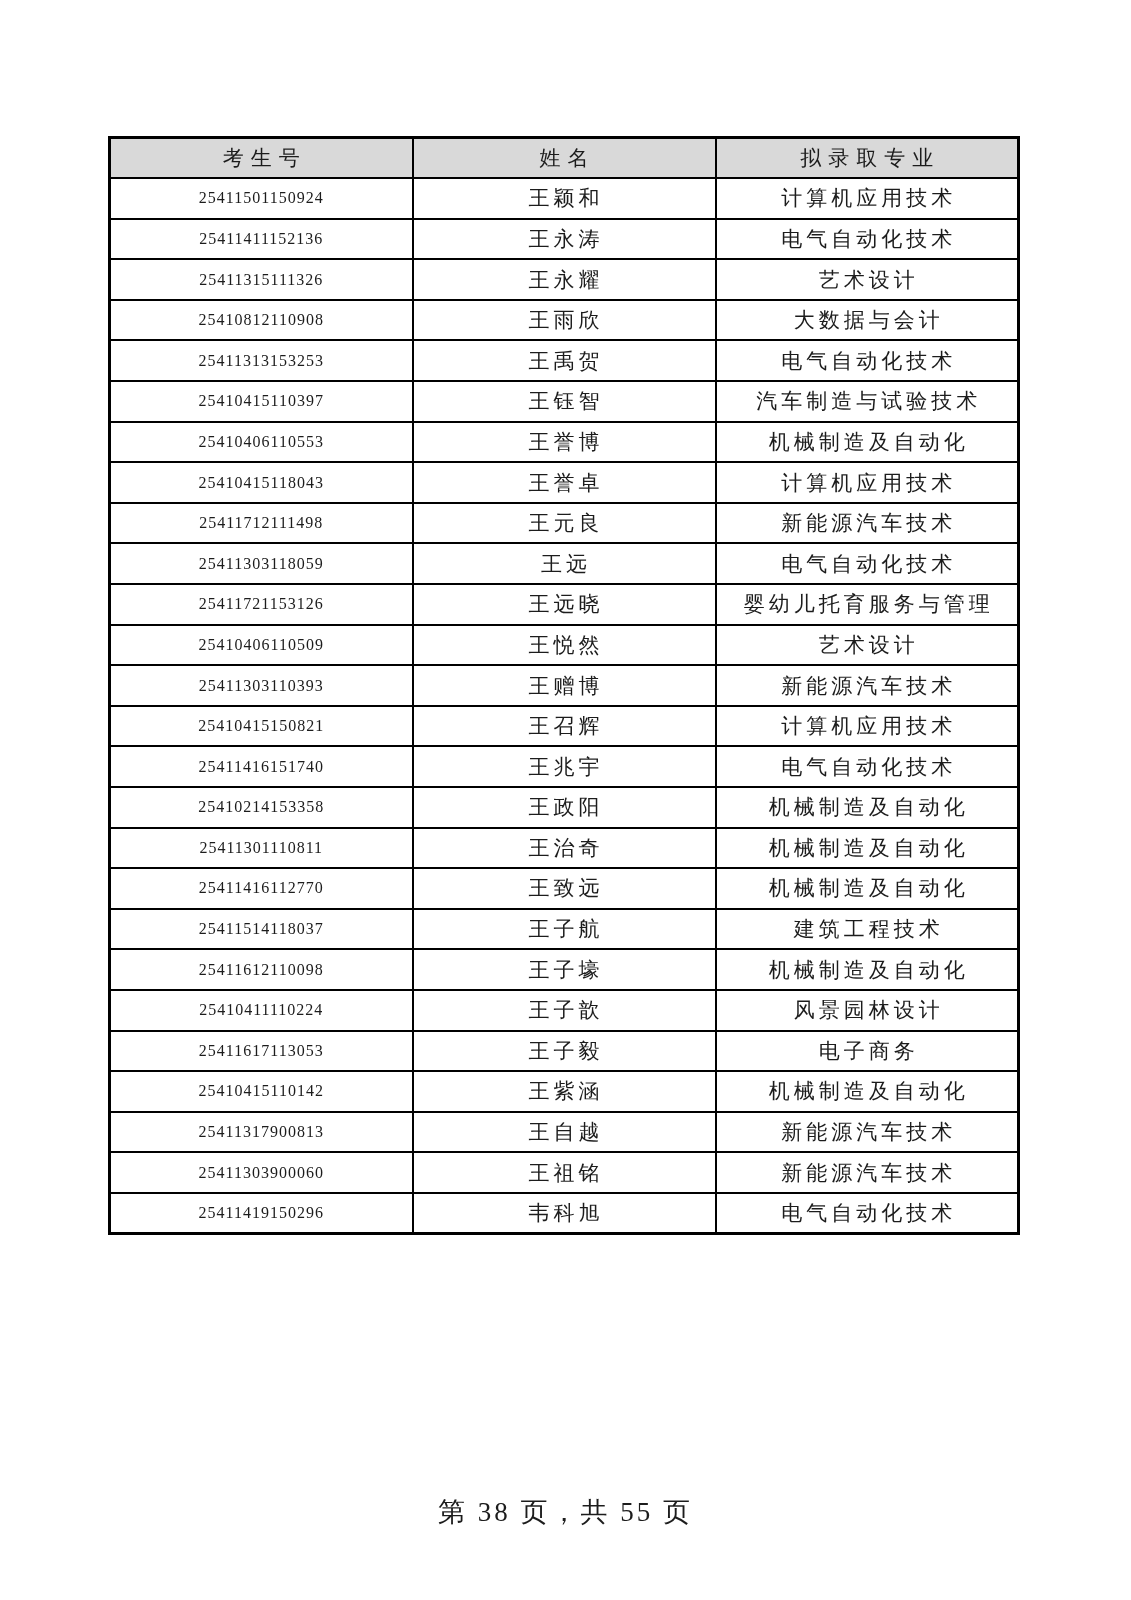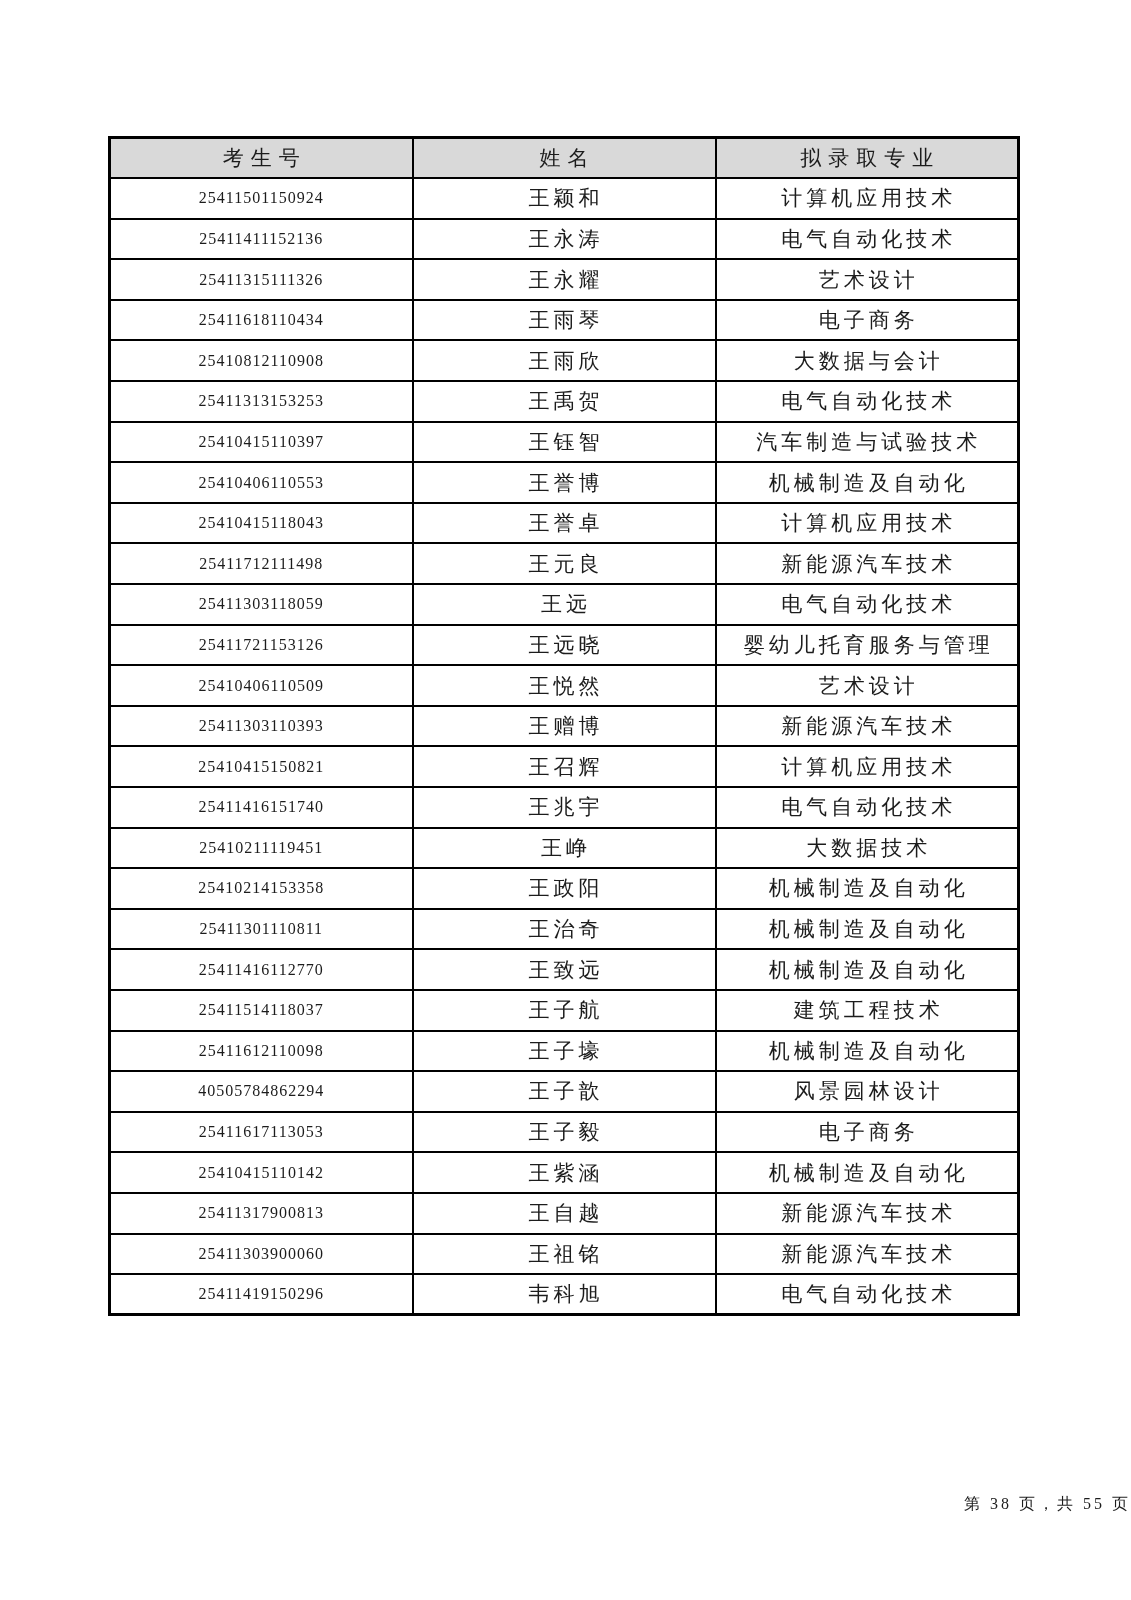--- a/index.html
+++ b/index.html
@@ -53,22 +53,22 @@
   }
   td.cell-major {
     letter-spacing: 4px;
     text-indent: 4px;
   }
   .page-footer {
     position: absolute;
     left: 0;
     top: 1494px;
     width: 100%;
-    text-align: right;
-    font-size: 16px;
+    text-align: center;
+    font-size: 27px;
     letter-spacing: 3px;
     color: #1c1c1c;
   }
 </style>
 </head>
 <body>
 
 <div class="page">
 
   <table class="admission-table">
@@ -94,25 +94,20 @@
       <td class="cell-id">25411411152136</td>
       <td class="cell-name">王永涛</td>
       <td class="cell-major">电气自动化技术</td>
     </tr>
         <tr>
       <td class="cell-id">25411315111326</td>
       <td class="cell-name">王永耀</td>
       <td class="cell-major">艺术设计</td>
     </tr>
         <tr>
-      <td class="cell-id">25411618110434</td>
-      <td class="cell-name">王雨琴</td>
-      <td class="cell-major">电子商务</td>
-    </tr>
-        <tr>
       <td class="cell-id">25410812110908</td>
       <td class="cell-name">王雨欣</td>
       <td class="cell-major">大数据与会计</td>
     </tr>
         <tr>
       <td class="cell-id">25411313153253</td>
       <td class="cell-name">王禹贺</td>
       <td class="cell-major">电气自动化技术</td>
     </tr>
         <tr>
@@ -159,25 +154,20 @@
       <td class="cell-id">25410415150821</td>
       <td class="cell-name">王召辉</td>
       <td class="cell-major">计算机应用技术</td>
     </tr>
         <tr>
       <td class="cell-id">25411416151740</td>
       <td class="cell-name">王兆宇</td>
       <td class="cell-major">电气自动化技术</td>
     </tr>
         <tr>
-      <td class="cell-id">25410211119451</td>
-      <td class="cell-name">王峥</td>
-      <td class="cell-major">大数据技术</td>
-    </tr>
-        <tr>
       <td class="cell-id">25410214153358</td>
       <td class="cell-name">王政阳</td>
       <td class="cell-major">机械制造及自动化</td>
     </tr>
         <tr>
       <td class="cell-id">25411301110811</td>
       <td class="cell-name">王治奇</td>
       <td class="cell-major">机械制造及自动化</td>
     </tr>
         <tr>
@@ -189,21 +179,21 @@
       <td class="cell-id">25411514118037</td>
       <td class="cell-name">王子航</td>
       <td class="cell-major">建筑工程技术</td>
     </tr>
         <tr>
       <td class="cell-id">25411612110098</td>
       <td class="cell-name">王子壕</td>
       <td class="cell-major">机械制造及自动化</td>
     </tr>
         <tr>
-      <td class="cell-id">40505784862294</td>
+      <td class="cell-id">25410411110224</td>
       <td class="cell-name">王子歆</td>
       <td class="cell-major">风景园林设计</td>
     </tr>
         <tr>
       <td class="cell-id">25411617113053</td>
       <td class="cell-name">王子毅</td>
       <td class="cell-major">电子商务</td>
     </tr>
         <tr>
       <td class="cell-id">25410415110142</td>

